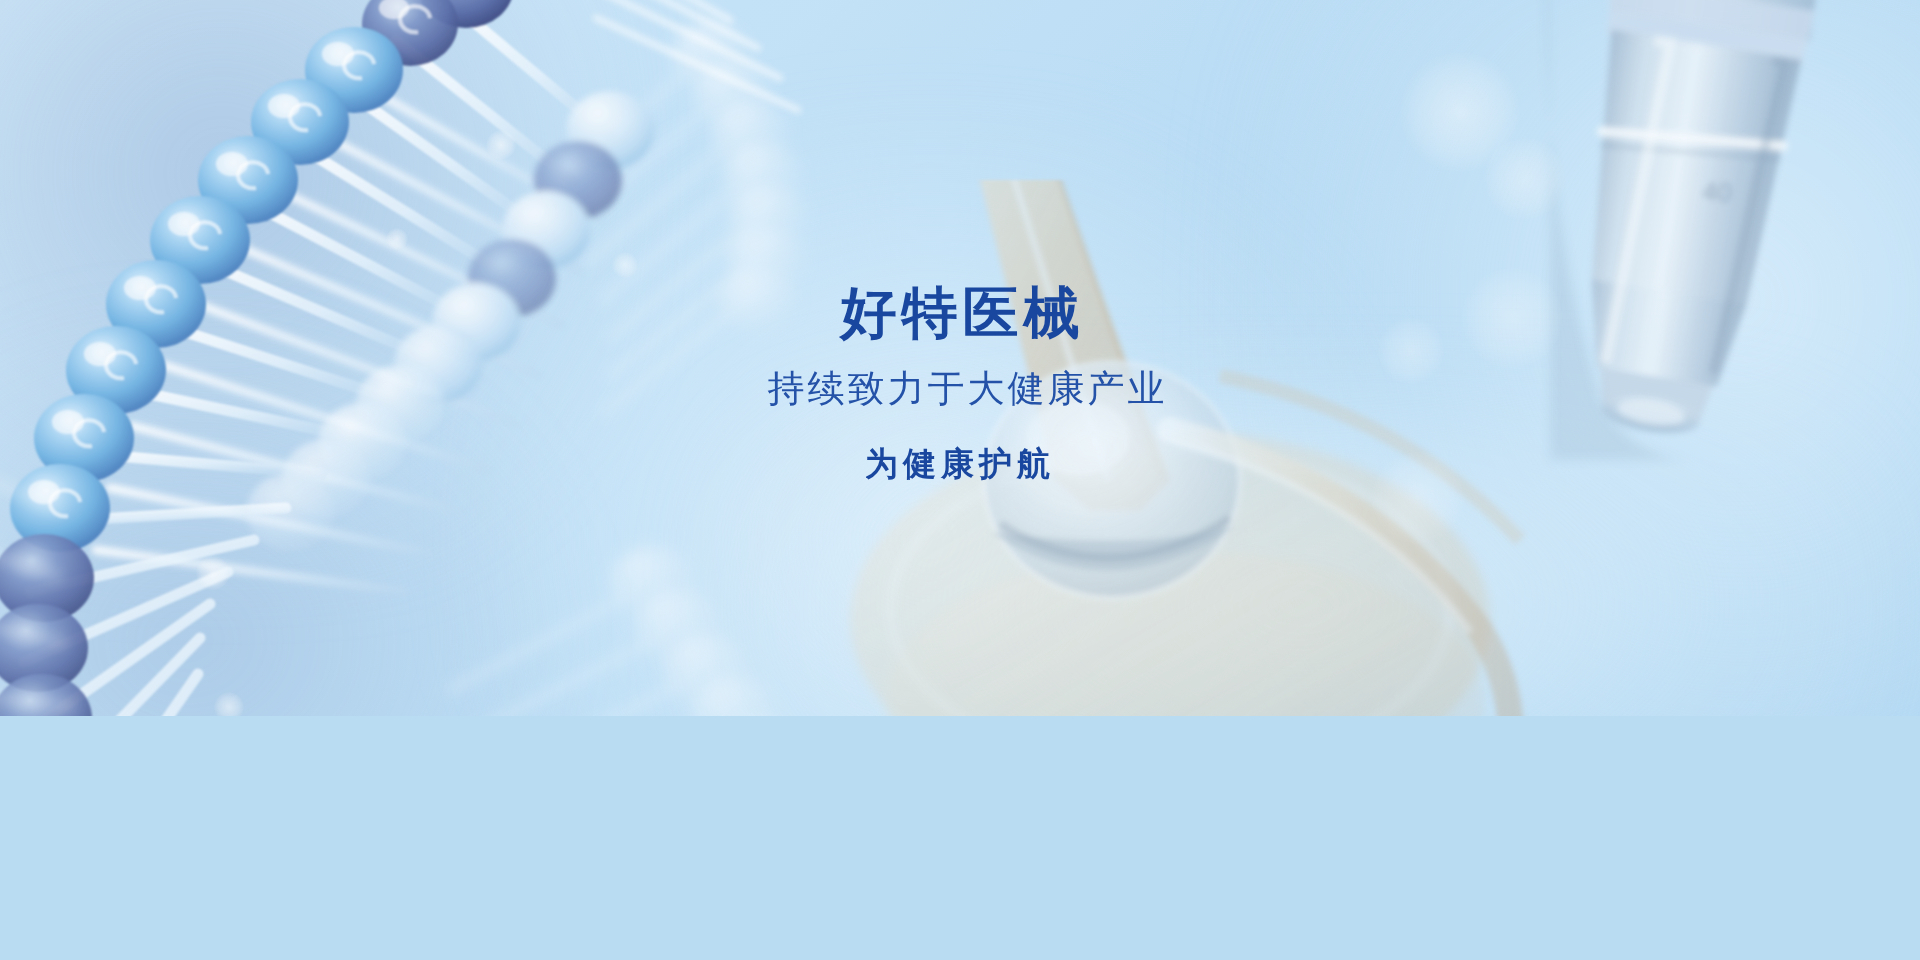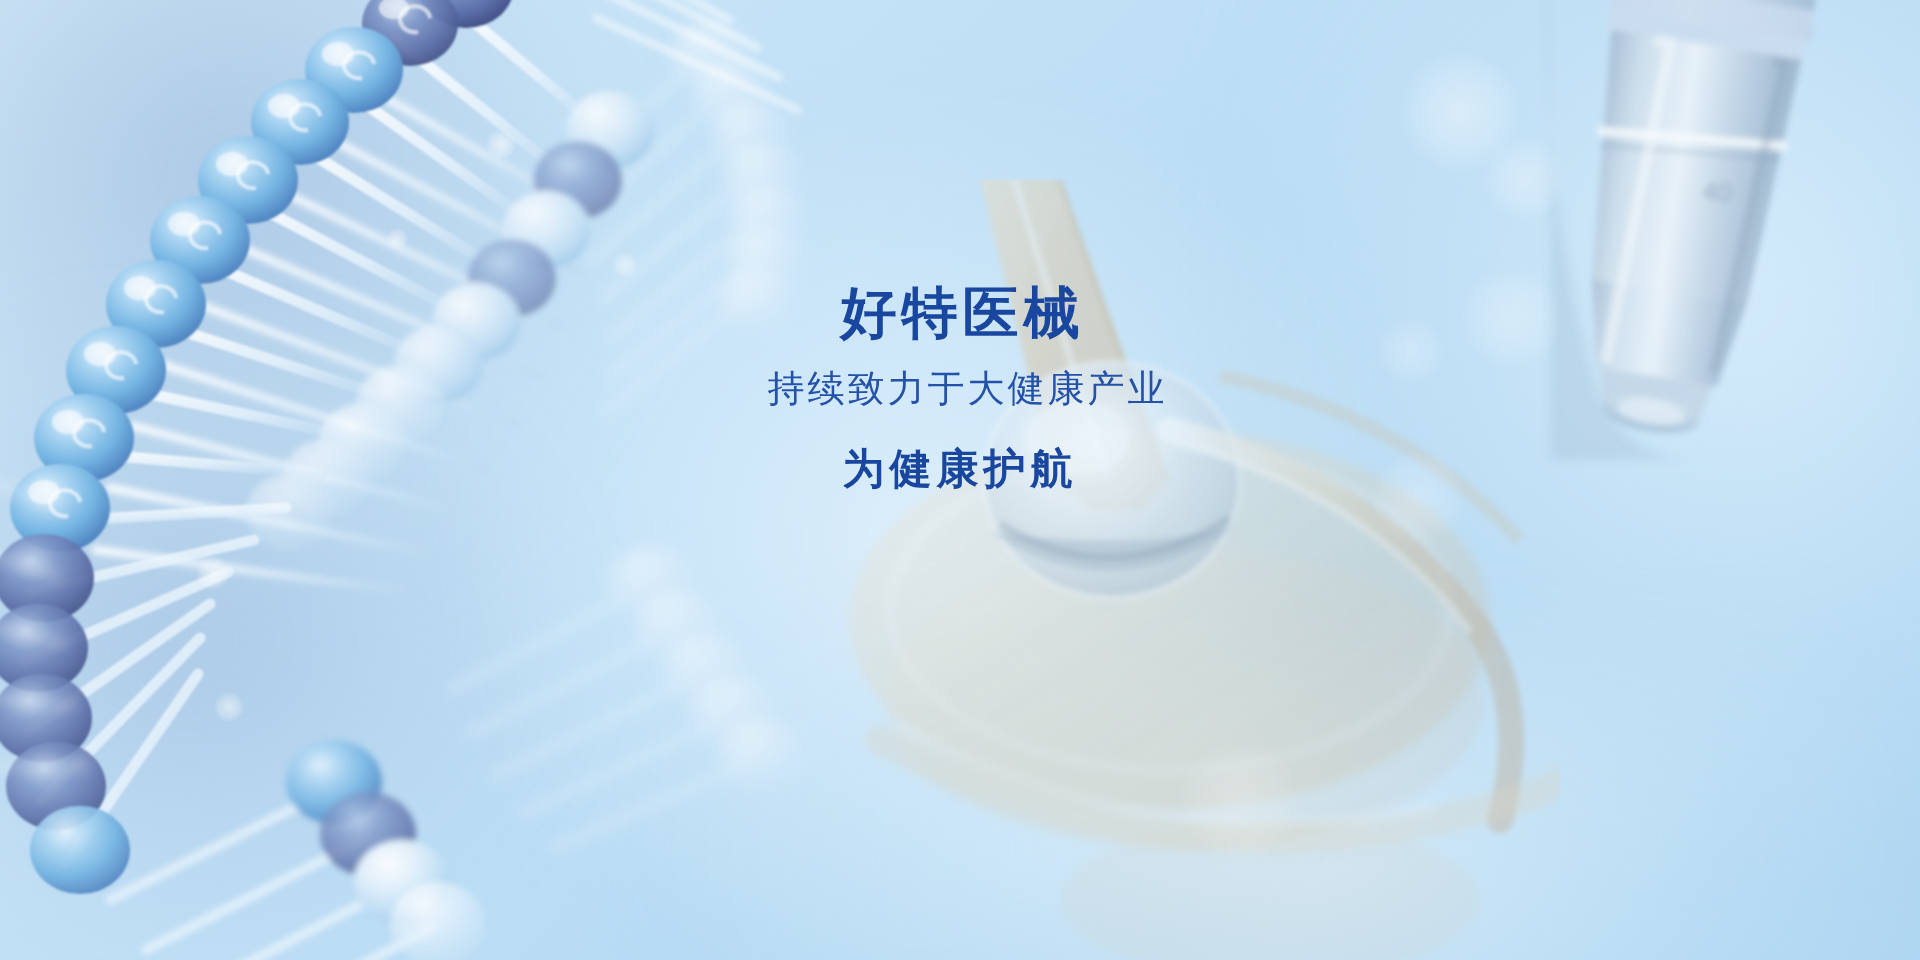--- a/index.html
+++ b/index.html
@@ -2,21 +2,21 @@
 <html><head>
 <meta charset="utf-8">
 <title>好特医械</title>
 <style>
   html,body{margin:0;padding:0;background:#b9dcf3;}
   body{font-family:"Liberation Sans","DejaVu Sans",sans-serif;}
 
   .banner{
     position:relative;
     width:1920px;
-    height:960px;
+    height:716px;
     overflow:hidden;
     background:linear-gradient(135deg,#cfe7f8 0%,#c4e2f7 28%,#b7dbf4 58%,#aed6f2 100%);
   }
 
   
   .wash{position:absolute;pointer-events:none;}
 
   .wash-topleft{
     left:-120px;top:-160px;width:760px;height:740px;
     background:radial-gradient(ellipse at 45% 45%,
@@ -98,21 +98,21 @@
   .copy .subtitle{
     font-size:37px;
     font-weight:400;
     letter-spacing:3px;
     color:#2452a8;
     line-height:1.1;
     margin:0 0 36px 0;
     padding-left:15px;
   }
   .copy .tagline{
-    font-size:42px;
+    font-size:33px;
     font-weight:700;
     letter-spacing:5px;
     color:#19479f;
     line-height:1.1;
     margin:0;
   }
 </style>
 </head>
 <body>
 

